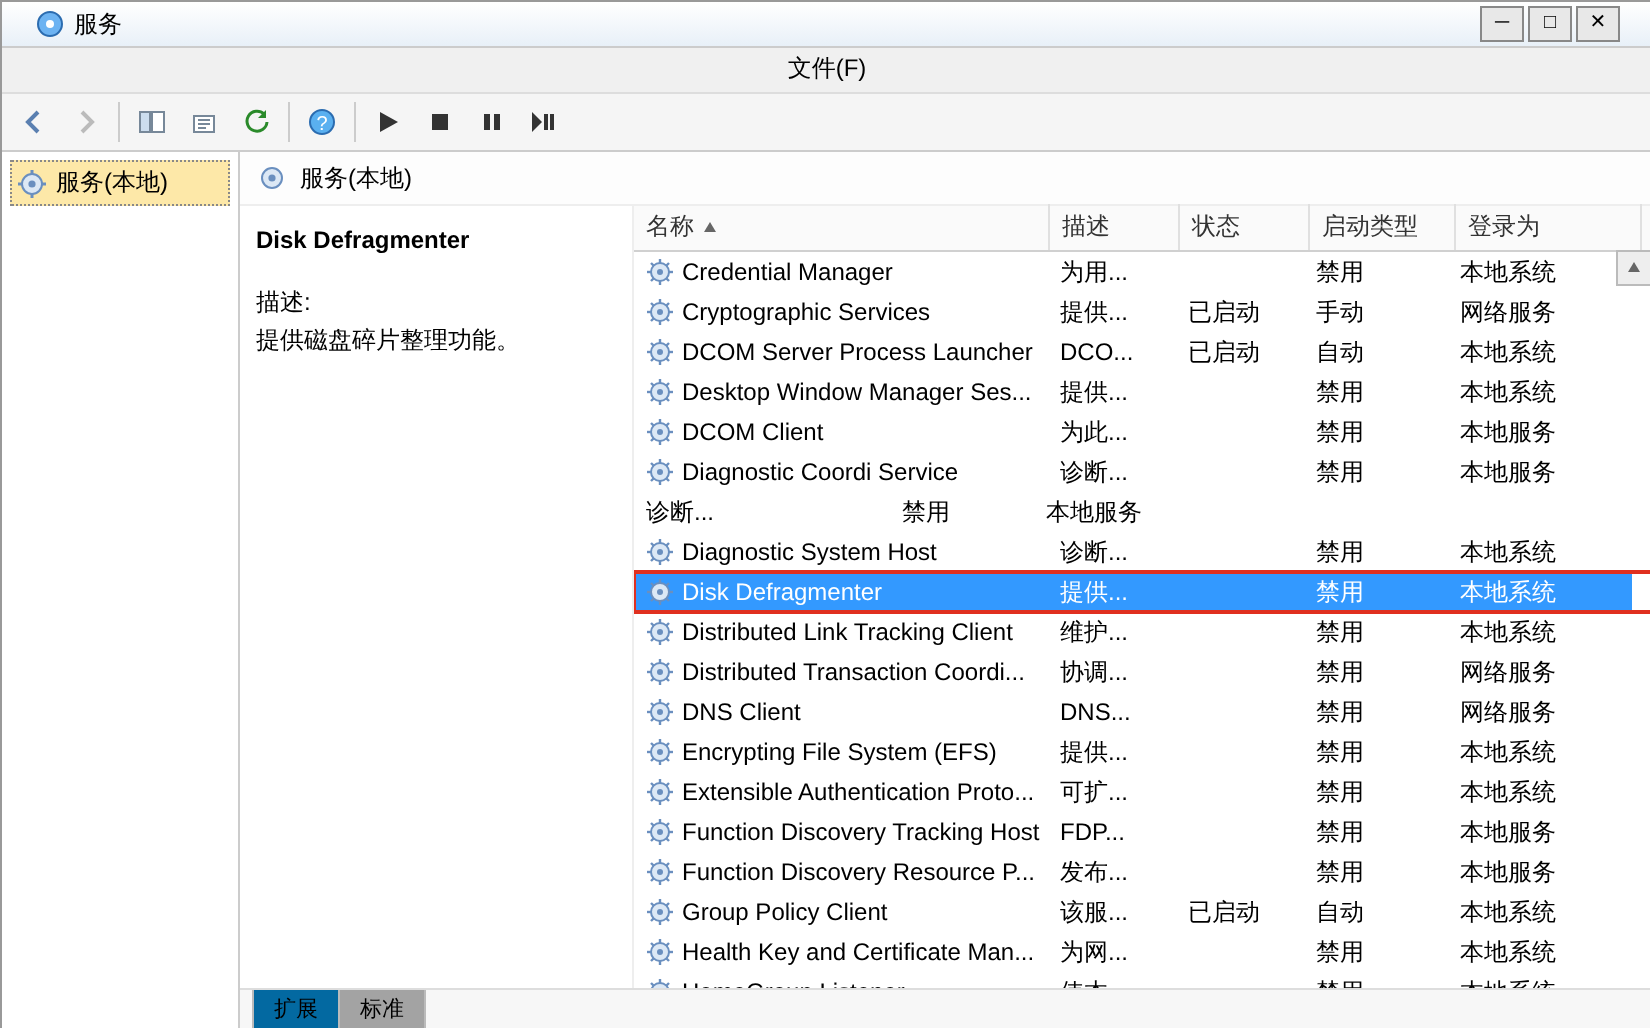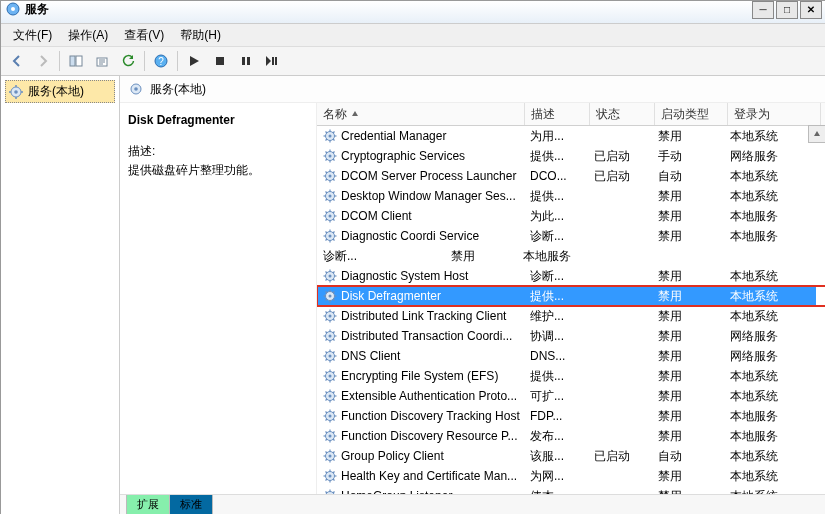--- a/index.html
+++ b/index.html
@@ -1,58 +1,58 @@
 <!DOCTYPE html>
 <html><head>
 <meta charset="utf-8">
 <style>
 html,body{margin:0;padding:0;font-family:"Microsoft YaHei","Segoe UI",Tahoma,sans-serif;font-size:12px;color:#000;background:#fff;}
 .window{width:825px;height:514px;border:1px solid #999;background:#f0f0f0;display:flex;flex-direction:column;overflow:hidden;position:relative;}
-.titlebar{height:22px;background:linear-gradient(#fff,#e8f0f8);display:flex;align-items:flex-start;padding:0 4px;border-bottom:1px solid #ccc;font-weight:bold;}
+.titlebar{height:22px;background:linear-gradient(#fff,#e8f0f8);display:flex;align-items:center;padding:0 16px;border-bottom:1px solid #ccc;}
 .titlebar .icon{width:16px;height:16px;margin-right:4px;}
 .title-text{flex:1;}
 .win-btns{display:flex;gap:2px;}
 .win-btn{width:20px;height:16px;border:1px solid #888;background:#e8e8e8;display:flex;align-items:center;justify-content:center;font-size:10px;line-height:1;cursor:default;}
-.menubar{height:22px;display:flex;align-items:center;padding:0 6px;gap:4px;background:#f0f0f0;border-bottom:1px solid #ddd;}
+.menubar{height:22px;display:flex;align-items:center;padding:0 6px;gap:4px;background:#f0f0f0;border-bottom:1px solid #ddd;flex-direction:column;}
 .menu-item{padding:2px 6px;cursor:default;}
 .toolbar{height:28px;display:flex;align-items:center;padding:0 4px;gap:2px;border-bottom:1px solid #ccc;background:#f5f5f5;}
 .tb-btn{width:22px;height:22px;display:flex;align-items:center;justify-content:center;border:1px solid transparent;cursor:default;}
 .tb-sep{width:1px;height:20px;background:#ccc;margin:0 2px;}
 .body{flex:1;display:flex;min-height:0;}
 .left-pane{width:110px;background:#fff;border-right:1px solid #ccc;padding:4px;}
 .tree-item{display:flex;align-items:center;gap:4px;padding:2px;background:#fde8a8;border:1px dotted #888;}
 .right-pane{flex:1;display:flex;flex-direction:column;background:#fff;min-width:0;}
 .pane-header{height:26px;display:flex;align-items:center;padding:0 8px;border-bottom:1px solid #eee;background:#fdfdfd;gap:6px;}
 .content-split{flex:1;display:flex;min-height:0;}
 .desc-panel{width:180px;padding:10px 8px;border-right:1px solid #eee;overflow:hidden;}
 .desc-panel h3{margin:0 0 16px 0;font-size:12px;font-weight:bold;}
 .desc-label{margin-bottom:2px;}
 .list-panel{flex:1;display:flex;flex-direction:column;min-width:0;position:relative;}
-.col-headers{display:flex;height:22px;border-bottom:1px solid #d0d0d0;background:#fafafa;font-weight:normal;color:#333;flex:0 0 auto;}
+.col-headers{display:flex;height:22px;border-bottom:1px solid #d0d0d0;background:#fafafa;font-weight:normal;color:#333;flex:0 0 auto;align-items:flex-end;}
 .col-h{border-right:1px solid #e0e0e0;padding:3px 6px;display:flex;align-items:center;gap:4px;overflow:hidden;white-space:nowrap;cursor:default;}
 .col-name{width:195px;}
 .col-desc{width:52px;}
 .col-status{width:52px;}
 .col-startup{width:60px;}
 .col-logon{width:80px;}
 .rows{flex:1;overflow-y:auto;overflow-x:hidden;}
 .row{display:flex;height:20px;align-items:center;cursor:default;}
 .row.selected{outline:2px solid #e03020;outline-offset:-1px;}
 .row.selected .cell{background:#3399ff;color:#fff;}
 .cell{padding:0 6px;overflow:hidden;white-space:nowrap;text-overflow:ellipsis;display:flex;align-items:center;height:100%;}
 .cell.name{width:195px;gap:4px;}
 .cell.desc{width:52px;}
 .cell.status{width:52px;}
 .cell.startup{width:60px;}
 .cell.logon{width:80px;}
 .svc-icon{width:14px;height:14px;flex:0 0 auto;}
 .svc-icon svg{display:block;}
 .tabs{height:20px;display:flex;align-items:flex-end;padding-left:6px;border-top:1px solid #ddd;background:#f7f7f7;}
-.tab{padding:2px 10px;border:1px solid #bbb;border-top:none;background:#86efac;margin-right:-1px;font-size:11px;cursor:default;}
-.tab.inactive{background:#0369a1;}
+.tab{padding:2px 10px;border:1px solid #bbb;border-top:none;background:#0369a1;margin-right:-1px;font-size:11px;cursor:default;}
+.tab.inactive{background:#a3a3a3;}
 .scrollbar-up{position:absolute;right:0;top:22px;width:16px;height:16px;border:1px solid #bbb;background:#eee;display:flex;align-items:center;justify-content:center;}
 .gear{width:16px;height:16px;}
 .watermark{position:absolute;right:8px;bottom:20px;color:#d8e6f2;font-size:22px;font-style:italic;pointer-events:none;}
 </style>
 </head>
 <body>
 <div class="window">
 
   <div class="titlebar">
     <span class="icon">

